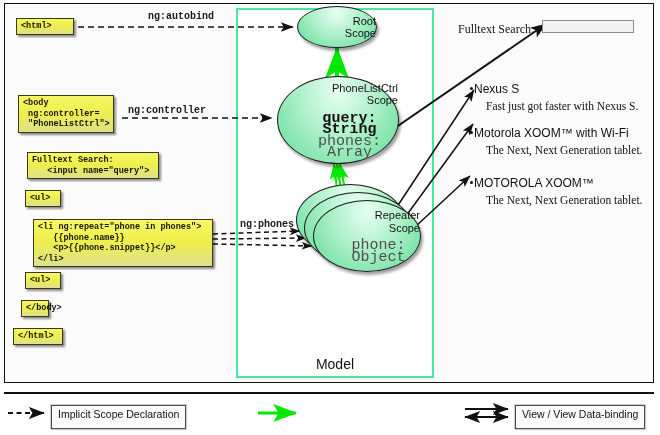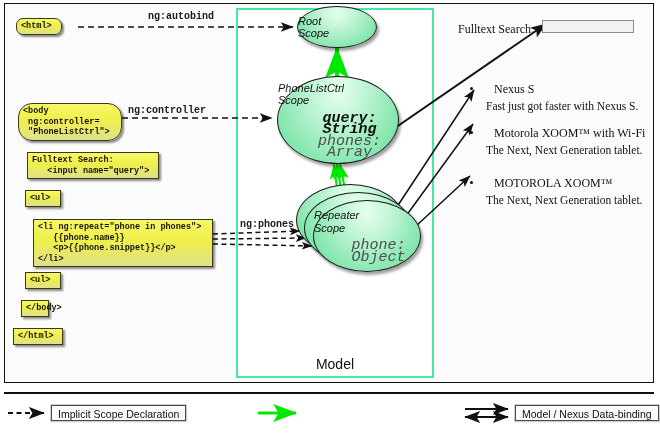--- a/index.html
+++ b/index.html
@@ -93,22 +93,21 @@
     box-sizing: border-box;
     border: 1.4px solid #1a1a1a;
     border-radius: 50%;
     background: radial-gradient(ellipse at 50% 15%, #e6fff0 0%, #c5f6d9 28%, #96eab9 62%, #62dd98 100%);
     box-shadow: 2px 3px 3px rgba(0,0,0,0.38);
     text-align: center;
     color: #0c0c0c;
     display: flex;
     flex-direction: column;
     justify-content: center;
-    align-items: flex-start;
-    font-style: italic;
+    align-items: flex-end;
   }
   .scope-title {
     font-family: "Liberation Sans", sans-serif;
     font-size: 11px;
     line-height: 12.5px;
     color: #111;
   }
   .scope-props {
     font-family: "Liberation Mono", monospace;
     font-size: 15px;
@@ -138,22 +137,22 @@
   .view-item { position: absolute; left: 26px; width: 170px; }
   .view-bullet {
     position: absolute;
     left: 0; top: 5px;
     width: 3px; height: 3px;
     border-radius: 50%;
     background: #111;
   }
   .view-name {
     position: absolute;
-    left: 24px; top: 0;
-    font-family: Liberation Serif, serif;
+    left: 4px; top: 0;
+    font-family: Liberation Sans, sans-serif;
     font-size: 12px;
     color: #111;
     white-space: nowrap;
   }
   .view-snippet {
     position: absolute;
     left: 16px; top: 18px;
     font-family: "Liberation Serif", serif;
     font-size: 11.5px;
     color: #111;
@@ -177,21 +176,21 @@
     box-sizing: border-box;
     border: 1px solid #4a4a4a;
     outline: 1px solid #cfcfcf;
     background: #fafafa;
     box-shadow: 1px 1px 1px rgba(0,0,0,0.30);
     font-family: "Liberation Sans", sans-serif;
     font-size: 10.5px;
     color: #111;
     padding: 2px 6px;
     white-space: nowrap;
-    height: 16px;
+    height: 24px;
     line-height: 12px;
   }
 
   svg.overlay {
     position: absolute;
     left: 0; top: 0;
     width: 660px; height: 435px;
     pointer-events: none;
   }
 </style>
@@ -233,23 +232,23 @@
     <line x1="345" y1="215" x2="337" y2="164" stroke="#00e800" stroke-width="2" marker-end="url(#arrow-green)"></line>
     <line x1="350" y1="215" x2="340" y2="164" stroke="#00e800" stroke-width="2" marker-end="url(#arrow-green)"></line>
 
     <line x1="392" y1="130" x2="546" y2="24" stroke="#111111" stroke-width="2" marker-start="url(#arrow-black)" marker-end="url(#arrow-black)"></line>
 
     <line x1="383" y1="228" x2="474" y2="90" stroke="#111111" stroke-width="1.5" marker-end="url(#arrow-black)"></line>
     <line x1="390" y1="238" x2="473" y2="124" stroke="#111111" stroke-width="1.5" marker-end="url(#arrow-black)"></line>
     <line x1="388" y1="252" x2="470" y2="176" stroke="#111111" stroke-width="1.5" marker-end="url(#arrow-black)"></line>
   </svg>
 
-  <div class="codebox" style="left:16px; top:18px; width:46px;border-radius:7px;">&lt;html&gt;</div>
-
-  <div class="codebox" style="left:18px; top:103px; width:104px;border-radius:14px;">&lt;body
+  <div class="codebox" style="left:16px; top:18px; width:58px;">&lt;html&gt;</div>
+
+  <div class="codebox" style="left:18px; top:95px; width:96px;">&lt;body
  ng:controller=
  "PhoneListCtrl"&gt;</div>
 
   <div class="codebox" style="left:27px; top:152px; width:132px;">Fulltext Search:
    &lt;input name="query"&gt;</div>
 
   <div class="codebox" style="left:25px; top:190px; width:36px;">&lt;ul&gt;</div>
 
   <div class="codebox" style="left:33px; top:219px; width:180px;">&lt;li ng:repeat="phone in phones"&gt;
    {{phone.name}}
@@ -330,16 +329,16 @@
       <line x1="8" y1="21" x2="44" y2="21" stroke="#111111" stroke-width="2" stroke-dasharray="5,3.5" marker-end="url(#lg-arrow-black)"></line>
 
       <line x1="258" y1="21" x2="296" y2="21" stroke="#00e800" stroke-width="3" marker-end="url(#lg-arrow-green)"></line>
 
       <line x1="465" y1="17" x2="508" y2="17" stroke="#111111" stroke-width="2" marker-end="url(#lg-arrow-black)"></line>
       <line x1="508" y1="25" x2="465" y2="25" stroke="#111111" stroke-width="2" marker-end="url(#lg-arrow-black)"></line>
       <line x1="470" y1="25" x2="508" y2="25" stroke="#111111" stroke-width="2" marker-end="url(#lg-arrow-black)"></line>
     </svg>
 
     <div class="legend-box" style="left:51px; top:13px;">Implicit Scope Declaration</div>
-    <div class="legend-box" style="left:515px; top:13px;">Model / Nexus Data-binding</div>
+    <div class="legend-box" style="left:515px; top:13px;">View / View Data-binding</div>
   </div>
 
 </div>
 
 </body></html>

